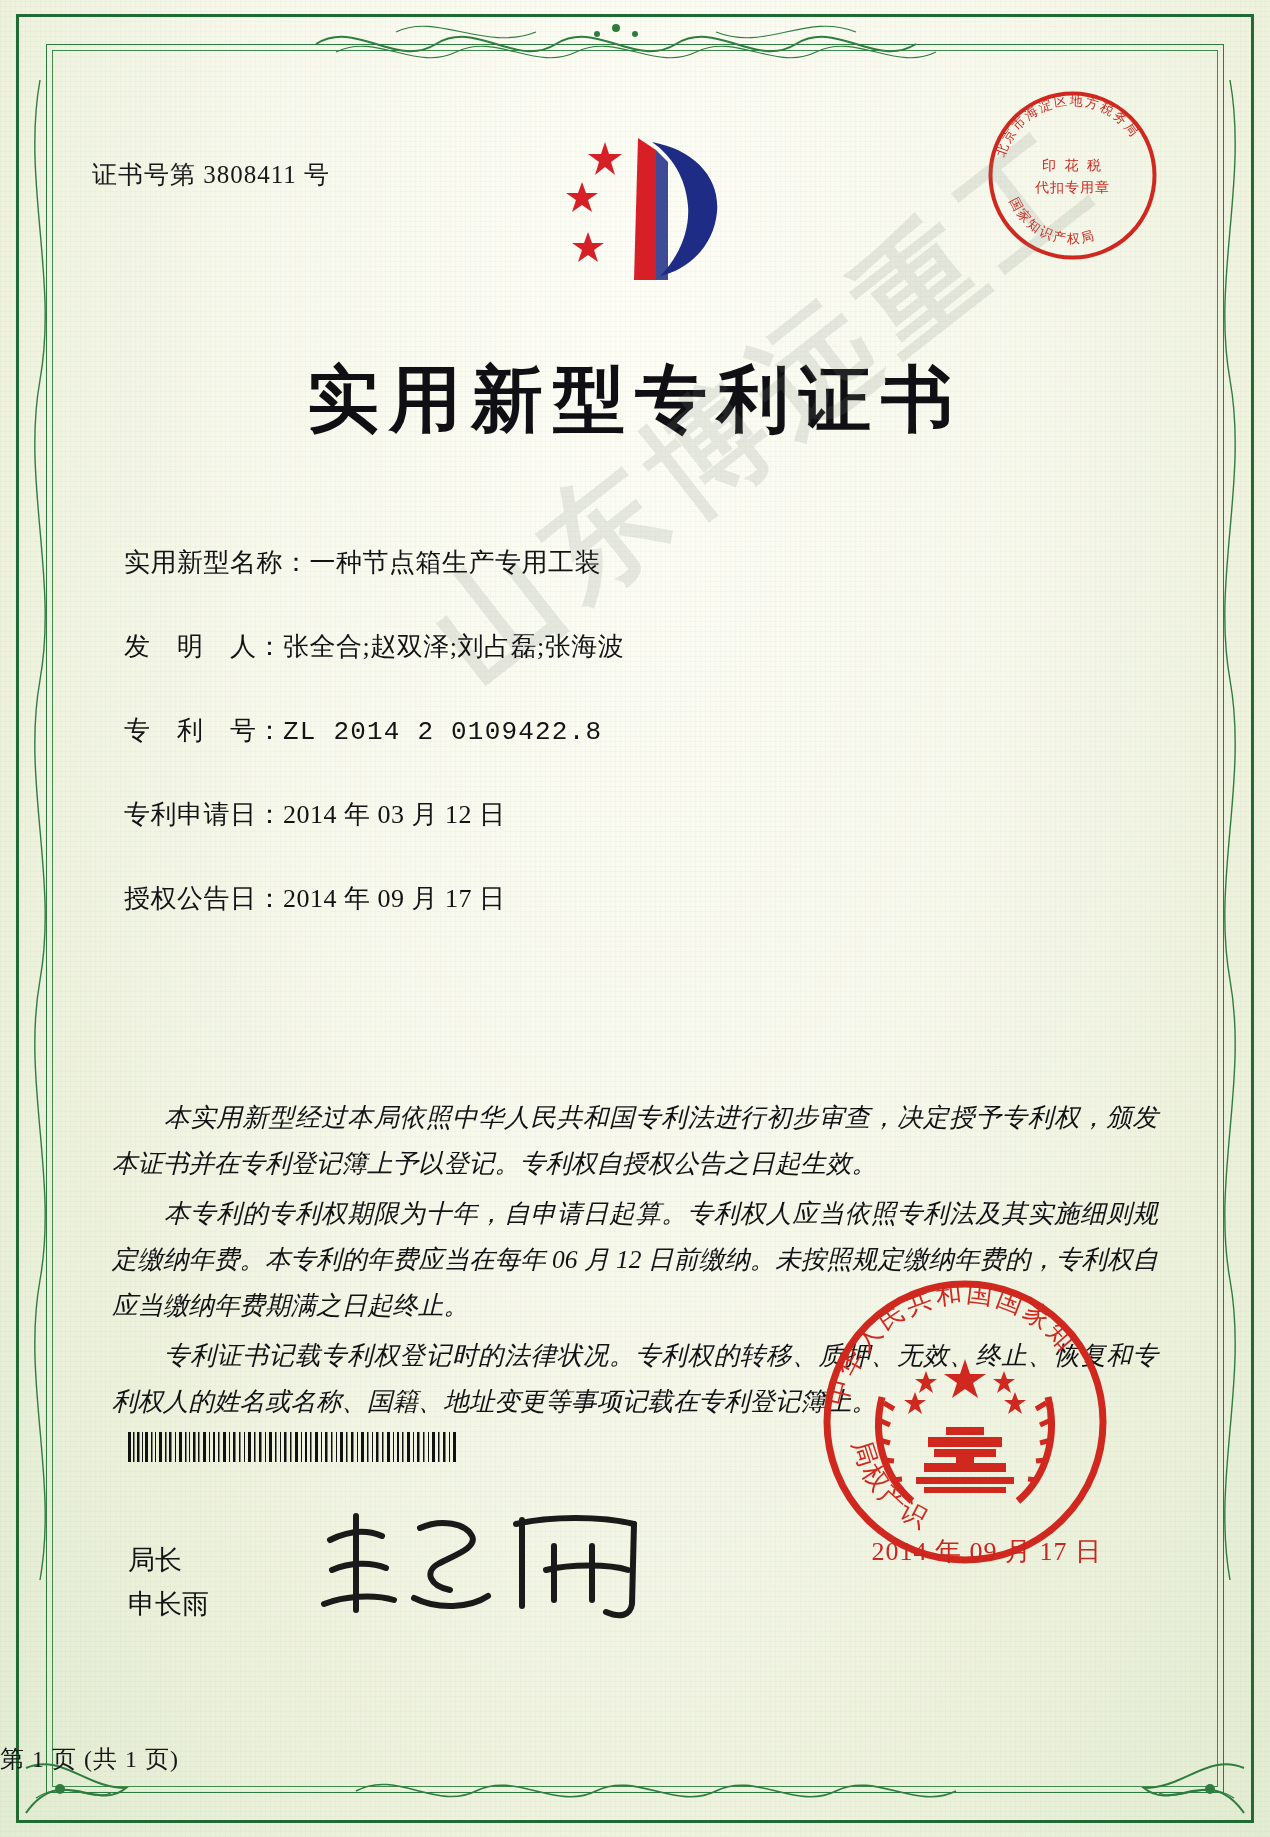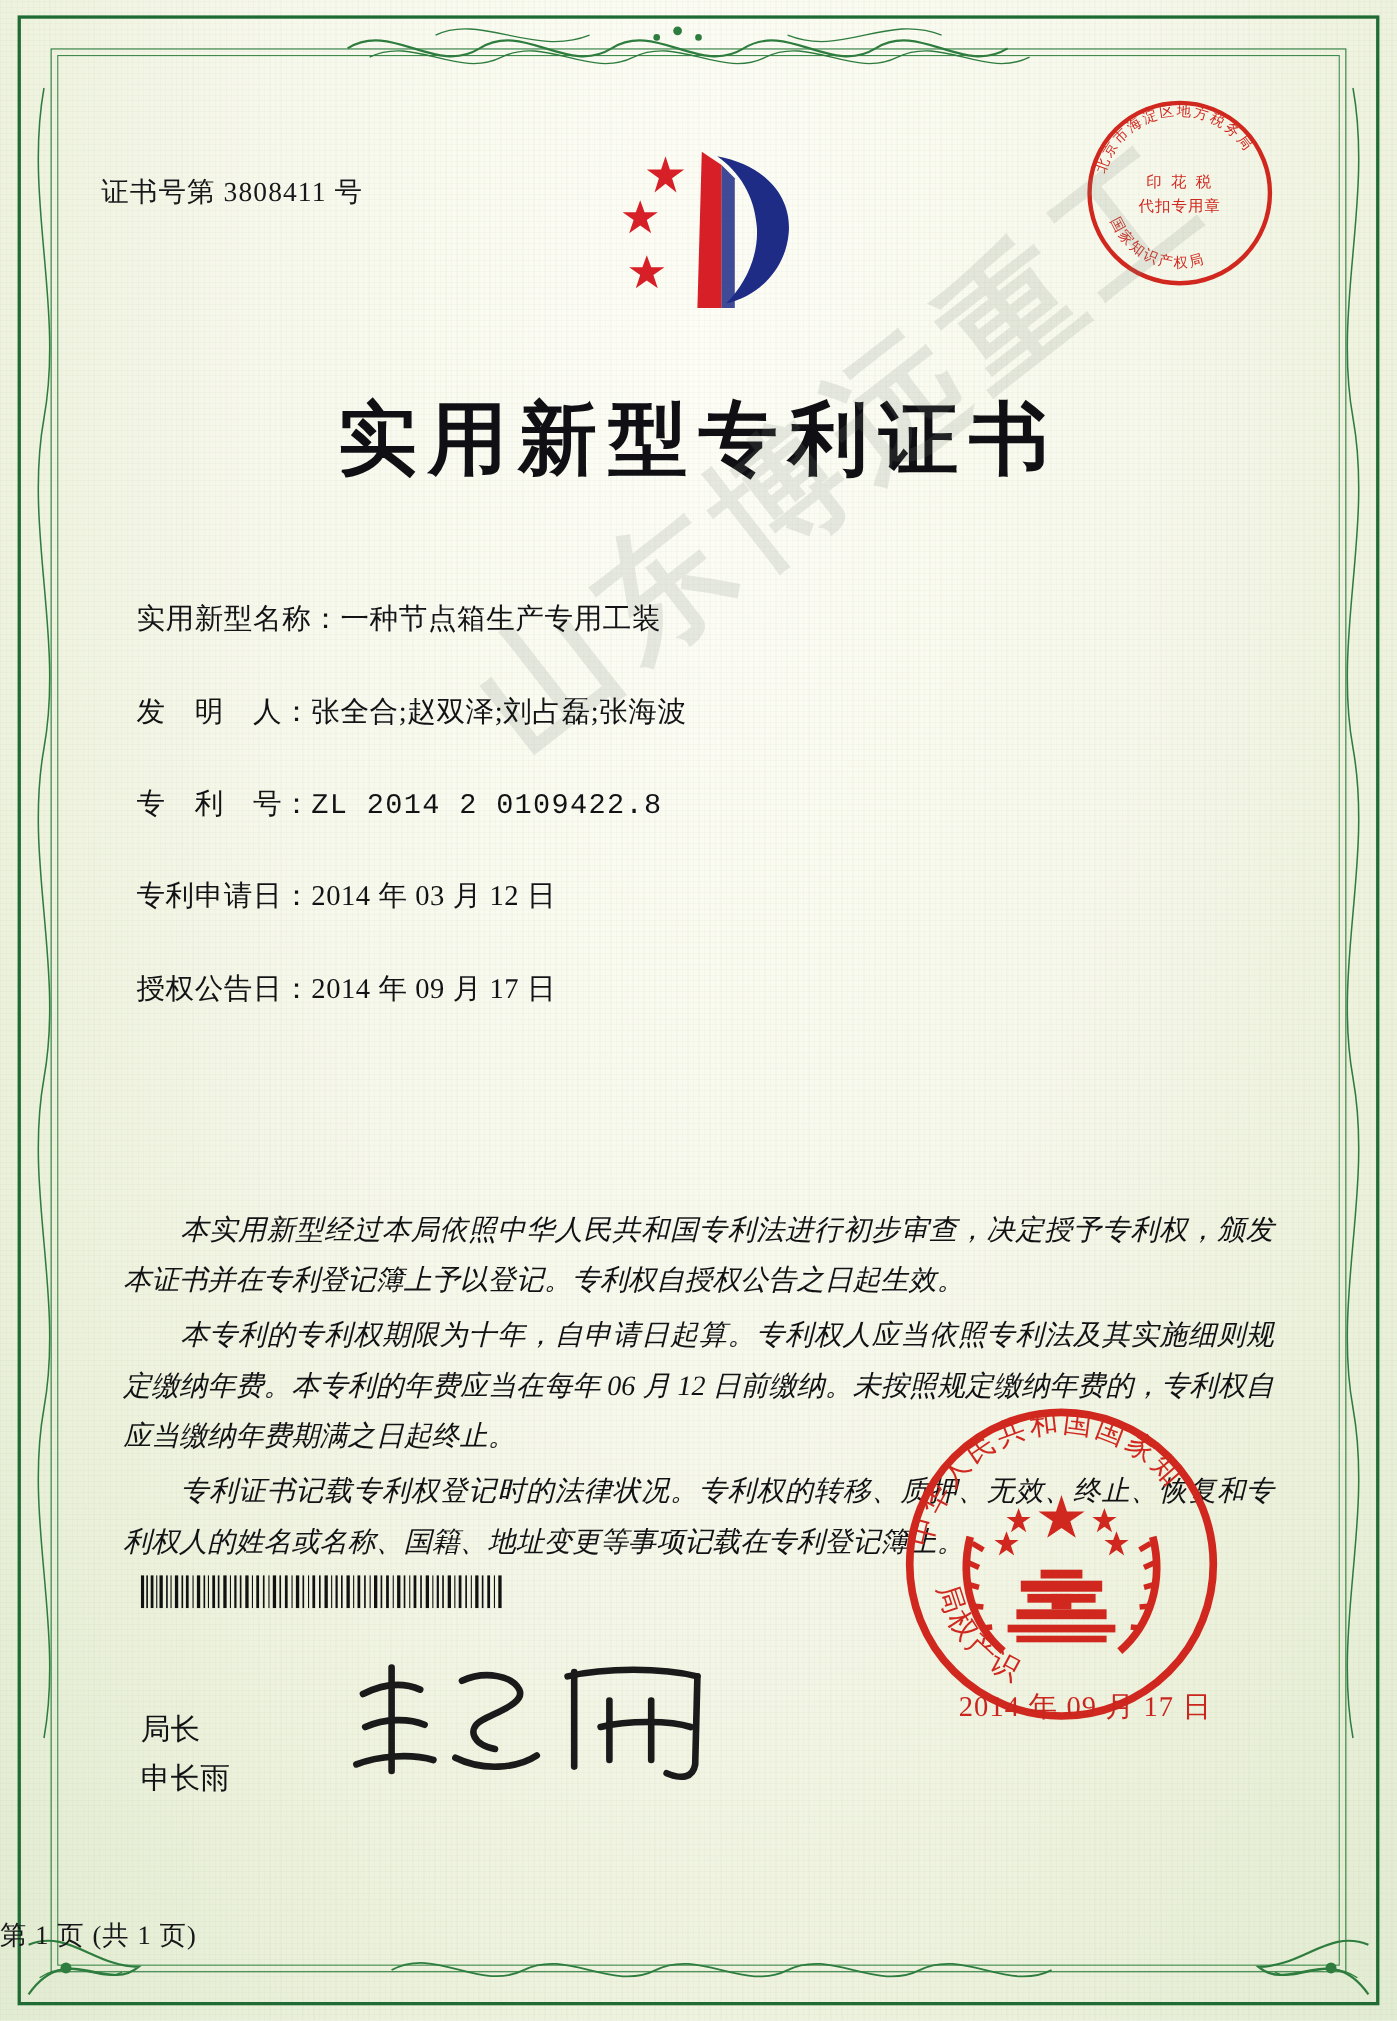--- a/index.html
+++ b/index.html
@@ -166,21 +166,20 @@
   }
 
   
   .sig-label {
     position: absolute;
     left: 128px;
     top: 1538px;
     font-size: 27px;
     line-height: 44px;
     color: #131316;
-    margin-top: 12px;
   }
   .sig-script {
     position: absolute;
     left: 310px;
     top: 1500px;
     width: 360px;
     height: 130px;
   }
 
   

